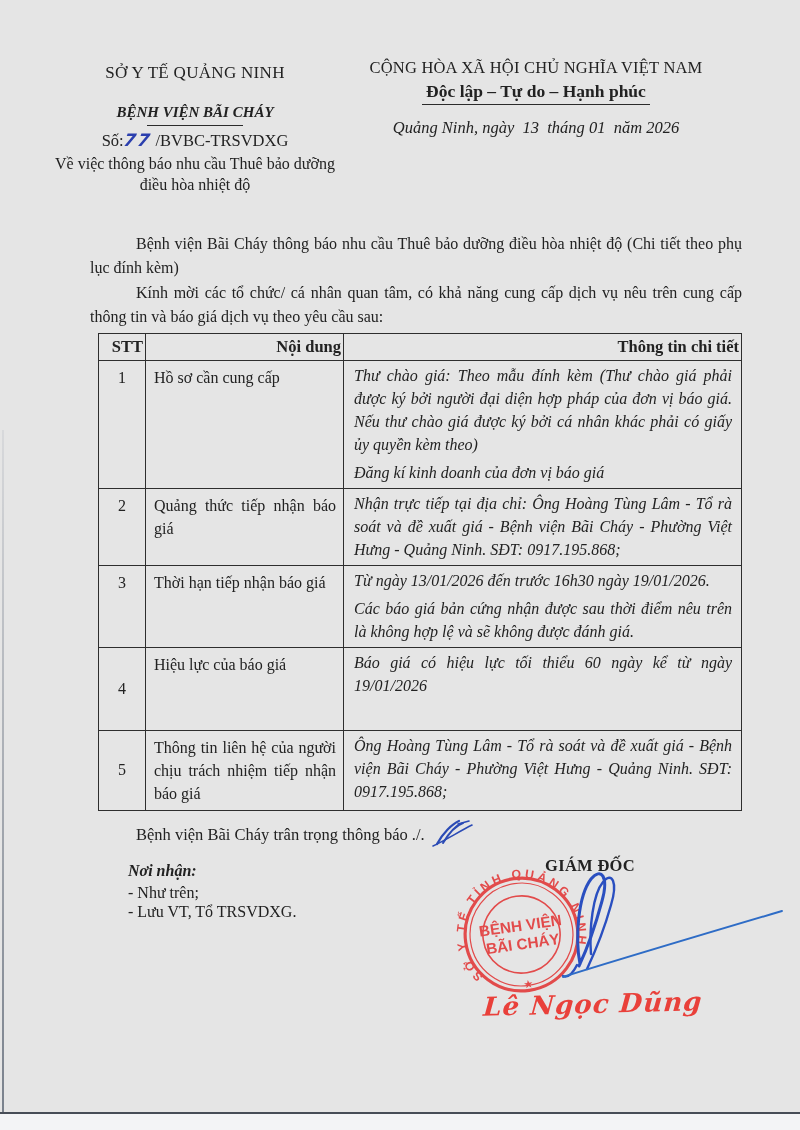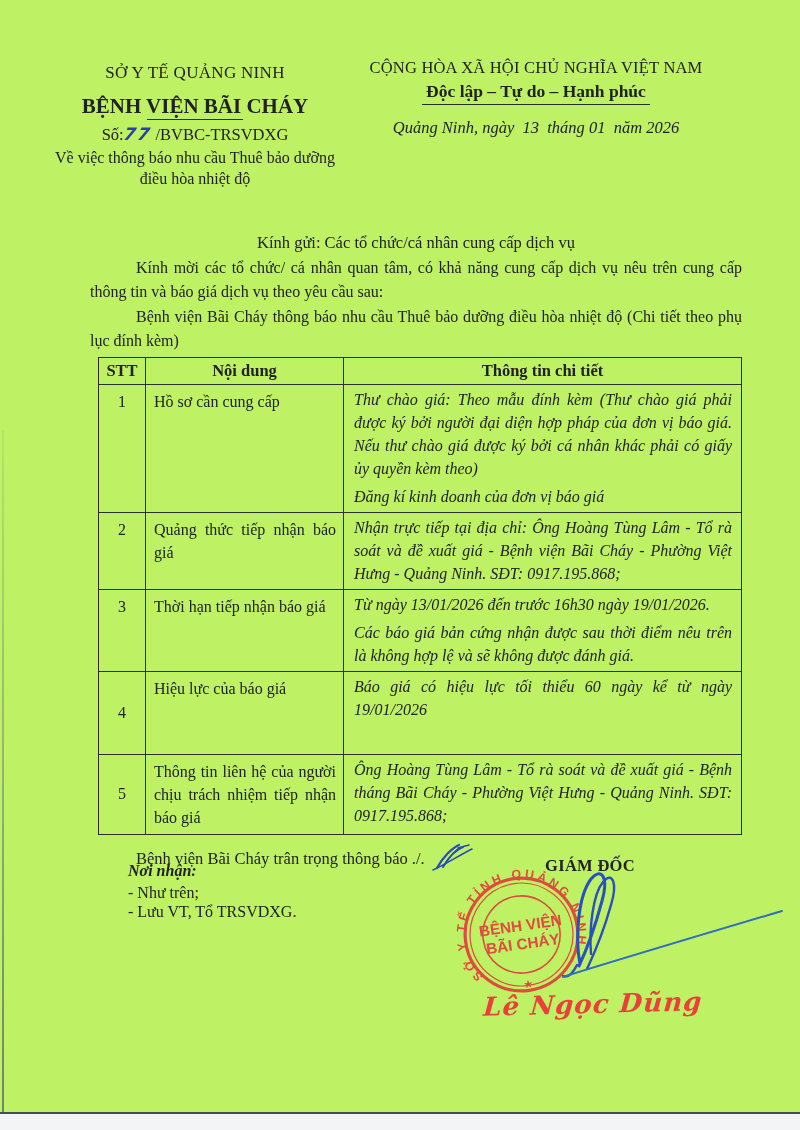--- a/index.html
+++ b/index.html
@@ -1,41 +1,41 @@
 <!DOCTYPE html>
 <html><head>
 <meta charset="utf-8">
 <style>
   html,body{margin:0;padding:0;}
   .page{
     position:relative; width:800px; height:1130px;
-    background:#bef264; overflow:hidden;
+    background:#e5e5e5; overflow:hidden;
     font-family:"Liberation Serif","DejaVu Serif",serif;
     color:#222;
   }
   
   .hdr-left{position:absolute; left:55px; top:62px; width:280px; text-align:center; line-height:22px;}
   .hdr-left .l1{font-size:17px; letter-spacing:.3px;}
-  .hdr-left .l2{font-size:21px; font-weight:bold; margin-top:11px;}
+  .hdr-left .l2{font-size:15px; font-weight:bold; margin-top:17px;font-style:italic;}
   .hdr-left .rule{width:96px; border-top:1.6px solid #2b2b2b; margin:2px auto 3px;}
   .hdr-left .num{font-size:16.5px;}
   .hdr-left .num .hand{color:#2b3fae; font-family:"DejaVu Sans",sans-serif; font-style:italic; font-weight:bold; letter-spacing:2px; display:inline-block; transform:skewX(-10deg); font-size:17px;}
   .hdr-left .subj{font-size:16px; line-height:20.5px; margin-top:2px;}
   .hdr-right{position:absolute; left:330px; top:58px; width:412px; text-align:center;}
   .hdr-right .n1{font-size:16.5px; font-weight:normal; letter-spacing:.2px;}
   .hdr-right .n2{display:inline-block; font-size:17.5px; font-weight:bold; border-bottom:1.6px solid #2b2b2b; padding:0 4px 2px; margin-top:3px;}
   .hdr-right .dt{font-size:16.5px; font-style:italic; margin-top:13px; white-space:pre-wrap;}
   
   .body-flow{position:absolute; left:90px; top:231px; width:652px; font-size:16px; line-height:24px;}
   .salute{text-align:center; font-size:16.5px;}
   .para{text-align:justify; text-indent:46px; margin:1px 0 0;}
   
   table.req{border-collapse:collapse; margin-left:8px; width:644px; margin-top:4px;}
   table.req th, table.req td{border:1.4px solid #2e2e2e; vertical-align:top;}
-  table.req th{font-size:16.5px; font-weight:bold; text-align:center; height:26px; line-height:26px; padding:0 2px;}
+  table.req th{font-size:16.5px; font-weight:bold; text-align:right; height:26px; line-height:26px; padding:0 2px;}
   td.c-stt{width:44px; text-align:center; font-size:16px; padding-top:5px;}
   td.c-nd{width:182px; font-size:16px; line-height:23px; padding:5px 7px 4px 8px; text-align:justify;}
   td.c-ct{font-size:16px; line-height:23px; padding:3px 9px 4px 10px; text-align:justify;font-style:italic;}
   .cellp + .cellp{margin-top:5px;}
   tbody tr.r1{height:116px;} tbody tr.r2{height:76px;} tbody tr.r3{height:82px;}
   tbody tr.r4{height:83px;} tbody tr.r5{height:80px;}
   tbody tr.r4 td.c-stt, tbody tr.r5 td.c-stt{vertical-align:middle; padding-top:0;}
   
   .closing{margin-top:6px; text-indent:46px; font-size:16.5px;}
   .paraph{vertical-align:-9px; margin-left:5px;}
@@ -66,23 +66,22 @@
     <div class="subj">Về việc thông báo nhu cầu Thuê bảo dưỡng điều hòa nhiệt độ</div>
   </div>
 
   <div class="hdr-right">
     <div class="n1">CỘNG HÒA XÃ HỘI CHỦ NGHĨA VIỆT NAM</div>
     <div><span class="n2">Độc lập – Tự do – Hạnh phúc</span></div>
     <div class="dt">Quảng Ninh, ngày  13  tháng 01  năm 2026</div>
   </div>
 
   <div class="body-flow">
-    <div class="salute">Kính gửi: Các tổ chức/cá nhân cung cấp dịch vụ</div>
+    <div class="para">Bệnh viện Bãi Cháy thông báo nhu cầu Thuê bảo dưỡng điều hòa nhiệt độ (Chi tiết theo phụ lục đính kèm)</div>
     <div class="para">Kính mời các tổ chức/ cá nhân quan tâm, có khả năng cung cấp dịch vụ nêu trên cung cấp thông tin và báo giá dịch vụ theo yêu cầu sau:</div>
-    <div class="para">Bệnh viện Bãi Cháy thông báo nhu cầu Thuê bảo dưỡng điều hòa nhiệt độ (Chi tiết theo phụ lục đính kèm)</div>
 
     <table class="req">
       <thead>
         <tr>
           <th>STT</th>
           <th>Nội dung</th>
           <th>Thông tin chi tiết</th>
         </tr>
       </thead>
       <tbody id="req-body">
@@ -113,21 +112,21 @@
             <td class="c-stt">4</td>
             <td class="c-nd">Hiệu lực của báo giá</td>
             <td class="c-ct">
               <div class="cellp">Báo giá có hiệu lực tối thiểu 60 ngày kể từ ngày 19/01/2026</div>
             </td>
           </tr>
           <tr class="r5">
             <td class="c-stt">5</td>
             <td class="c-nd">Thông tin liên hệ của người chịu trách nhiệm tiếp nhận báo giá</td>
             <td class="c-ct">
-              <div class="cellp">Ông Hoàng Tùng Lâm - Tổ rà soát và đề xuất giá - Bệnh tháng Bãi Cháy - Phường Việt Hưng - Quảng Ninh. SĐT: 0917.195.868;</div>
+              <div class="cellp">Ông Hoàng Tùng Lâm - Tổ rà soát và đề xuất giá - Bệnh viện Bãi Cháy - Phường Việt Hưng - Quảng Ninh. SĐT: 0917.195.868;</div>
             </td>
           </tr>
         </tbody>
     </table>
 
     <div class="closing"><span>Bệnh viện Bãi Cháy trân trọng thông báo ./.</span><svg class="paraph" width="46" height="32" viewBox="0 0 46 32">
         <g fill="none" stroke="#2b4bb5" stroke-linecap="round">
           <path d="M7,27 C13,16 22,7 29,4" stroke-width="2.2"></path>
           <path d="M13,26 C19,16 27,8 33,6" stroke-width="2"></path>
           <path d="M3,29 C14,24 30,14 42,8" stroke-width="1.6"></path>

